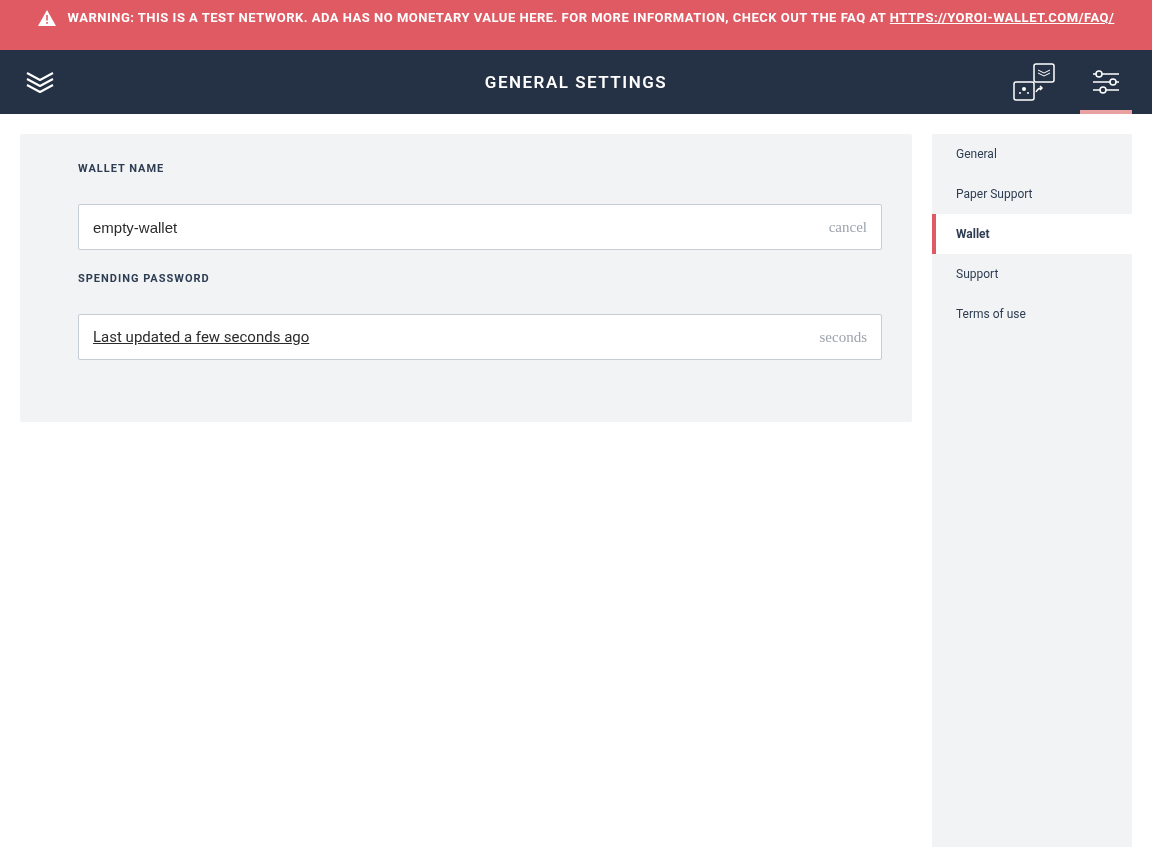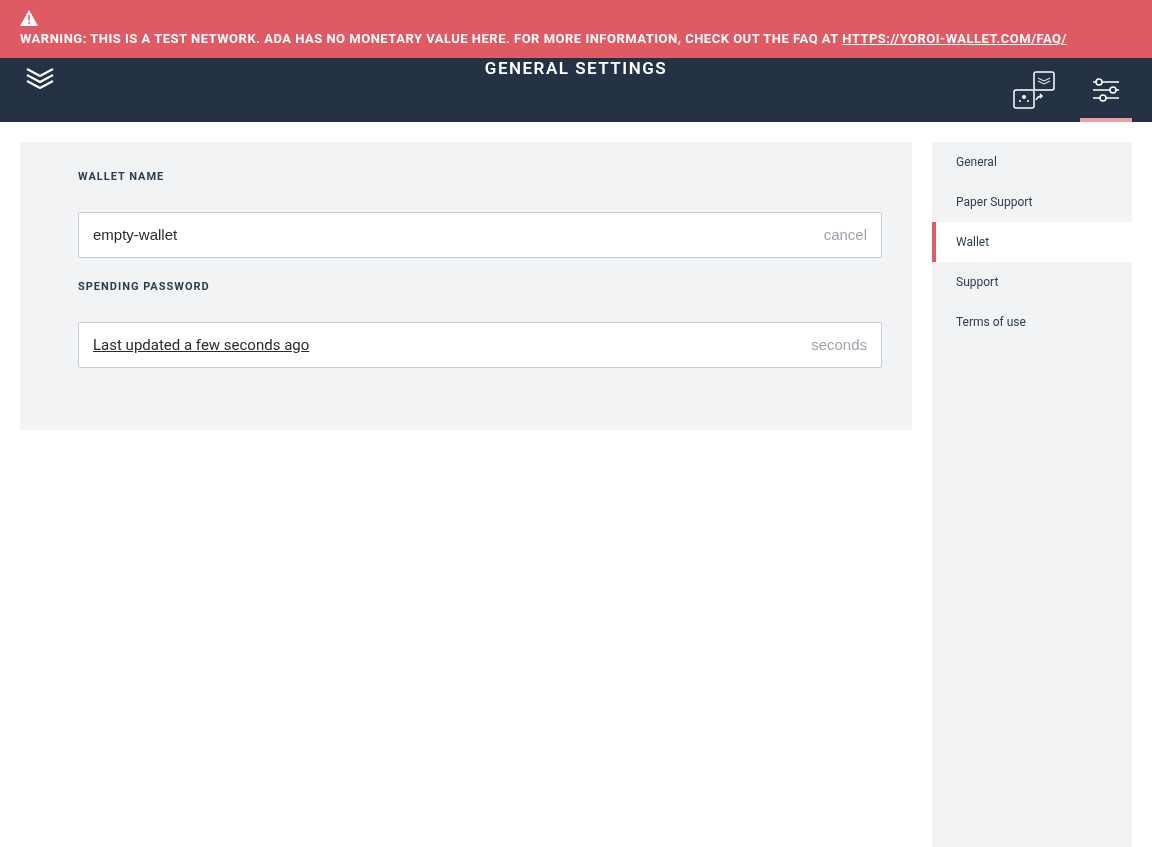--- a/index.html
+++ b/index.html
@@ -19,39 +19,38 @@
       color: #ffffff;
       padding: 8px 20px;
       text-align: left;
       font-size: 13px;
       font-weight: 700;
       letter-spacing: 0.5px;
       display: flex;
       align-items: flex-start;
       justify-content: center;
       min-height: 50px;
-      flex-direction: column;
     }
     .warning-banner .icon-wrap {
       margin-right: 12px;
       margin-top: 2px;
       flex-shrink: 0;
     }
     .warning-text {
       line-height: 1.6;
     }
     .warning-text a {
       color: #ffffff;
       text-decoration: underline;
     }
     .header {
       background: #253245;
       height: 64px;
       display: flex;
-      align-items: flex-start;
+      align-items: center;
       padding: 0 20px;
       position: relative;
     }
     .logo {
       display: flex;
       align-items: center;
       justify-content: center;
       width: 40px;
       height: 40px;
     }
@@ -139,38 +138,38 @@
       color: #2b2b2b;
       text-decoration: underline;
     }
     .input-action {
       color: #9ea4ad;
       font-size: 15px;
       cursor: pointer;
       background: none;
       border: none;
       padding: 0;
-      font-family: Liberation Sans, sans-serif;
+      font-family: Liberation Serif, serif;
     }
     .sidebar {
       width: 200px;
       background: #F2F3F5;
       margin: 20px 20px 0 0;
       height: calc(100% - 20px);
     }
     .sidebar-item {
       padding: 13px 20px;
       font-size: 12px;
       color: #2E3D52;
       cursor: pointer;
       border-left: 4px solid transparent;
     }
     .sidebar-item.active {
       background: #ffffff;
-      font-weight: 400;
+      font-weight: 700;
       border-left: 4px solid #DF5A62;
     }
   </style>
 </head>
 <body>
 
 <div class="warning-banner">
   <span class="icon-wrap">
     <svg width="18" height="16" viewBox="0 0 18 16" fill="#ffffff">
       <path d="M9 0 L18 16 L0 16 Z M9 5 L9 10 M9 12.5 L9 13.5" stroke="#DF5A62" stroke-width="1.5" fill="#ffffff"></path>

